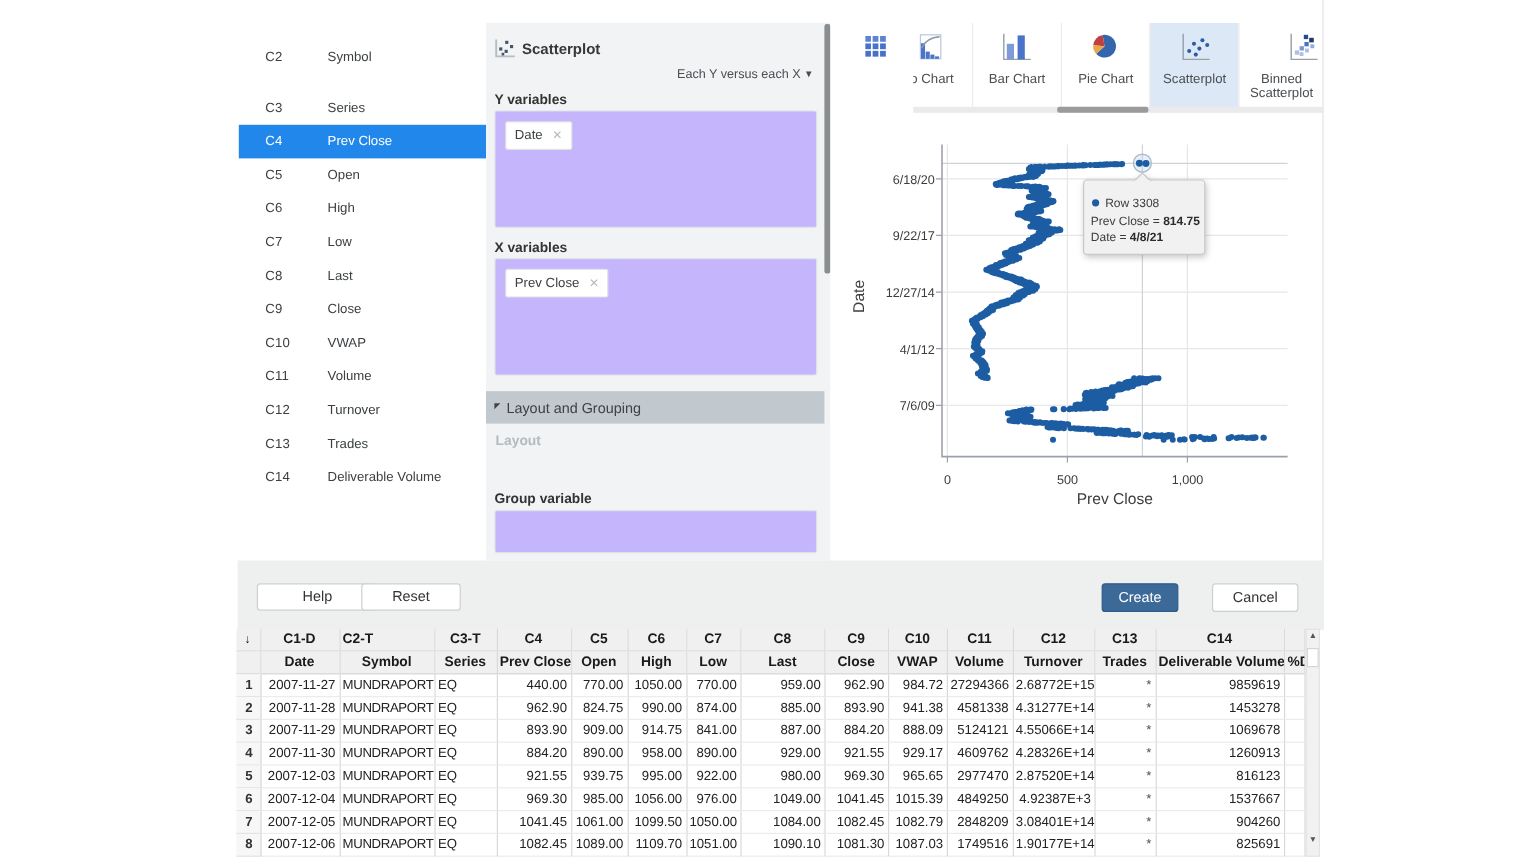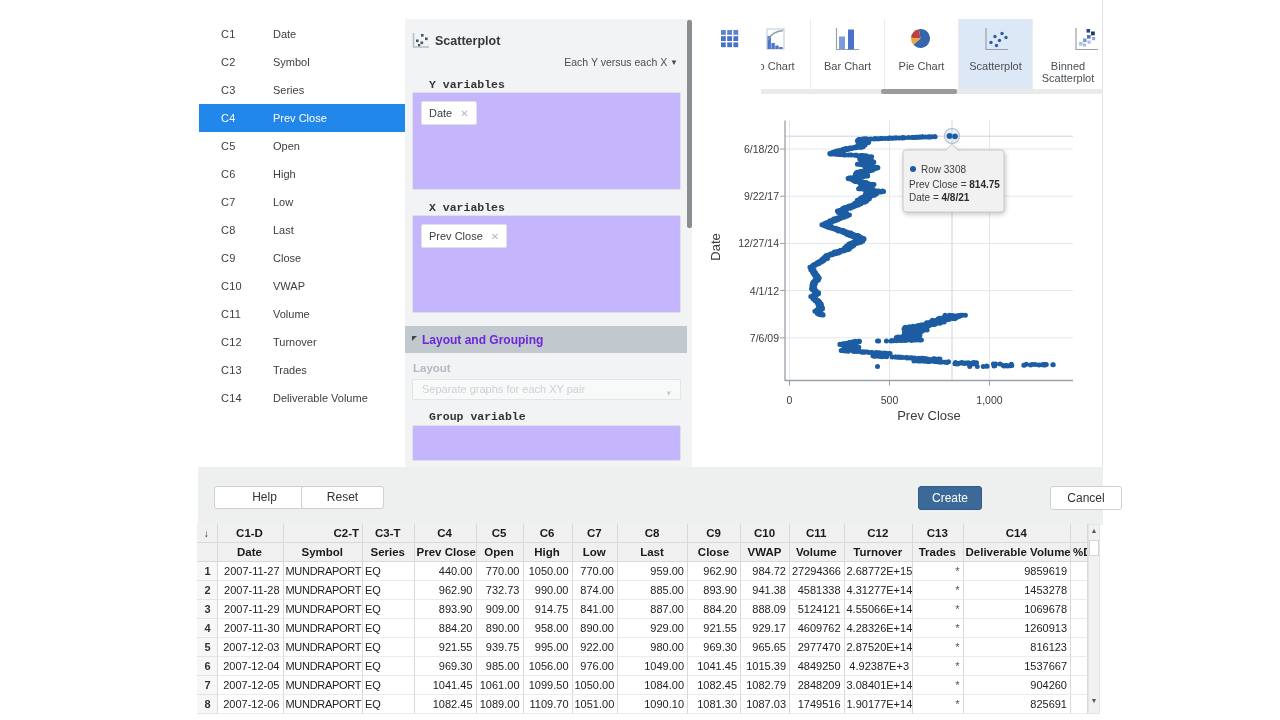--- a/index.html
+++ b/index.html
@@ -12,26 +12,26 @@
   #leftpanel { position:absolute; left:0; top:19px; width:207px; height:448px; background:#fff; }
   .lrow { position:absolute; left:1px; width:206px; height:28px; font-size:11px; color:#3c4043; }
   .lrow .c { position:absolute; left:22px; top:8px; letter-spacing:0.2px; }
   .lrow .n { position:absolute; left:74px; top:8px; }
   .lrow.sel { background:#2287eb; color:#fff; }
   
   #midpanel { position:absolute; left:207px; top:19px; width:286px; height:448px; background:#f1f3f4; }
   #midpanel .inner { position:absolute; left:0; top:0; width:284px; height:448px; }
   .mp-title { position:absolute; left:30px; top:15px; font-size:12.5px; font-weight:bold; color:#36393c; }
   .mp-sub { position:absolute; right:11px; top:37px; font-size:10.5px; color:#4a4e52; }
-  .mp-label { position:absolute; left:24px; font-size:11.5px; font-weight:bold; color:#333;font-family:Liberation Mono, monospace; }
+  .mp-label { position:absolute; left:7px; font-size:11.5px; font-weight:bold; color:#333; }
   .mp-box { position:absolute; left:7px; width:269px; background:#c4b5fd; border:1px solid #dfe2e5; border-radius:2px; }
   .chip { position:absolute; left:8px; top:8px; height:24px; background:#fff; border:1px solid #e2e2e2; border-radius:2px; font-size:11px; color:#3c4043; line-height:22px; padding:0 7px; }
   .chip .x { color:#b9b9b9; margin-left:8px; font-size:10px; }
   .grayband { position:absolute; left:0; top:307px; width:284px; height:27px; background:#c1c8ce; }
-  .grayband .t { position:absolute; left:17px; top:7px; font-size:12px; font-weight:bold; color:#6d28d9; }
+  .grayband .t { position:absolute; left:17px; top:7px; font-size:12px; font-weight:normal; color:#404040; }
   .grayband .tri { position:absolute; left:7px; top:10px; width:0; height:0; border-left:5px solid #444; border-bottom:5px solid transparent; }
   .dis-label { position:absolute; left:8px; top:343px; font-size:11.5px; font-weight:bold; color:#b4bac0; }
   .dropdown { position:absolute; left:7px; top:360px; width:269px; height:21px; background:#f8fafa; border:1px solid #e1e5e8; border-radius:2px; font-size:11px; color:#ccd1d7; line-height:19px; padding-left:9px; }
   .dropdown .chev { position:absolute; right:9px; top:4px; color:#c9ced4; font-size:9px; }
   
   #midscroll { position:absolute; left:281.5px; top:0px; width:5px; height:448px; background:#f1f3f4; }
   #midscroll .thumb { position:absolute; left:0; top:1px; width:5px; height:208px; background:#8a8d90; border-radius:2px; }
   
   #rightpanel { position:absolute; left:494px; top:19px; width:213px; height:448px; background:#fff; }
   
@@ -49,25 +49,21 @@
   td,th { overflow:hidden; white-space:nowrap; padding:0 3px 0 2px; height:19px; border-right:1px solid #d9d9d9; border-bottom:1px solid #ececec; color:#222; }
   th { background:#f0f0f0; border-bottom:1px solid #d9d9d9; font-weight:bold; color:#1a1a1a; font-size:11.5px; }
   td.num { text-align:right; }
   td.rn { background:#f7f7f7; font-weight:bold; color:#333; text-align:right; padding-right:6px; border-bottom:1px solid #e4e4e4; }
   #vscroll { position:absolute; left:1088px; top:524px; width:12px; height:190px; background:#f1f1f1; border:1px solid #e3e3e3; }
 </style>
 </head>
 <body>
 <div id="dialog">
   <div id="leftpanel">
-    <div class="lrow" style="top:1px">
-        <span class="c">C1</span>
-        <span class="n">Date</span>
-      </div>
-<div class="lrow" style="top:29px">
+<div class="lrow" style="top:15px">
         <span class="c">C2</span>
         <span class="n">Symbol</span>
       </div>
 <div class="lrow" style="top:57px">
         <span class="c">C3</span>
         <span class="n">Series</span>
       </div>
 <div class="lrow sel" style="top:85px">
         <span class="c">C4</span>
         <span class="n">Prev Close</span>
@@ -133,21 +129,20 @@
       </div>
       <div class="mp-label" style="top:182px">X variables</div>
       <div class="mp-box" style="top:196px;height:98px">
         <div class="chip">Prev Close<span class="x">✕</span></div>
       </div>
       <div class="grayband">
         <span class="tri"></span>
         <span class="t">Layout and Grouping</span>
       </div>
       <div class="dis-label">Layout</div>
-      <div class="dropdown">Separate graphs for each XY pair<span class="chev">▾</span></div>
       <div class="mp-label" style="top:391px">Group variable</div>
       <div class="mp-box" style="top:406px;height:36px"></div>
     </div>
     <div id="midscroll">
         <div class="thumb"></div>
       </div>
   </div>
   <div id="rightpanel">
 <svg class="abs" style="left:29px;top:11px" width="18" height="18">
         <rect x="0.0" y="0.0" width="4.8" height="4.8" fill="#5f83d1"></rect>
@@ -265,21 +260,21 @@
 </g>
 <circle cx="221" cy="74" r="3" fill="#1b5ca2"></circle>
 <text x="229" y="77.5" font-size="10" fill="#3c3c3c">Row 3308</text>
 <text x="217" y="92.5" font-size="10" fill="#3c3c3c">Prev Close = <tspan font-weight="bold" fill="#2b2b2b">814.75</tspan></text>
 <text x="217" y="106" font-size="10" fill="#3c3c3c">Date = <tspan font-weight="bold" fill="#2b2b2b">4/8/21</tspan></text>
 </svg>
   <div id="footer">
     <div class="btn" style="left:16px;width:101px;">Help</div>
     <div class="btn" style="left:103px;width:83px;">Reset</div>
     <div class="btn primary" style="left:720px;width:64px;height:24px;line-height:22px;">Create</div>
-    <div class="btn" style="left:812px;width:72px;height:24px;line-height:22px;margin-left:40px;">Cancel</div>
+    <div class="btn" style="left:812px;width:72px;height:24px;line-height:22px;">Cancel</div>
   </div>
 </div>
 <div id="tablewrap">
   <table>
 <colgroup>
         <col style="width:20.5px">
         <col style="width:66px">
         <col style="width:79.5px">
         <col style="width:51.5px">
         <col style="width:62px">
@@ -292,21 +287,21 @@
         <col style="width:54.5px">
         <col style="width:68.5px">
         <col style="width:50.5px">
         <col style="width:107.5px">
         <col style="width:17px">
       </colgroup>
 <tbody>
         <tr>
           <th style="text-align:center"><span style="font-weight:normal;font-size:10px">↓</span></th>
           <th style="text-align:center">C1-D</th>
-          <th style="text-align:right">C2-T</th>
+          <th style="text-align:left">C2-T</th>
           <th style="text-align:center">C3-T</th>
           <th style="text-align:center">C4</th>
           <th style="text-align:center">C5</th>
           <th style="text-align:center">C6</th>
           <th style="text-align:center">C7</th>
           <th style="text-align:center">C8</th>
           <th style="text-align:center">C9</th>
           <th style="text-align:center">C10</th>
           <th style="text-align:center">C11</th>
           <th style="text-align:center">C12</th>
@@ -349,21 +344,21 @@
           <td class="num" style="color:#555">*</td>
           <td class="num">9859619</td>
           <td></td>
         </tr>
 <tr>
           <td class="rn">2</td>
           <td class="num">2007-11-28</td>
           <td style="letter-spacing:-0.3px">MUNDRAPORT</td>
           <td>EQ</td>
           <td class="num">962.90</td>
-          <td class="num">732.73</td>
+          <td class="num">824.75</td>
           <td class="num">990.00</td>
           <td class="num">874.00</td>
           <td class="num">885.00</td>
           <td class="num">893.90</td>
           <td class="num">941.38</td>
           <td class="num">4581338</td>
           <td class="num">4.31277E+14</td>
           <td class="num" style="color:#555">*</td>
           <td class="num">1453278</td>
           <td></td>

